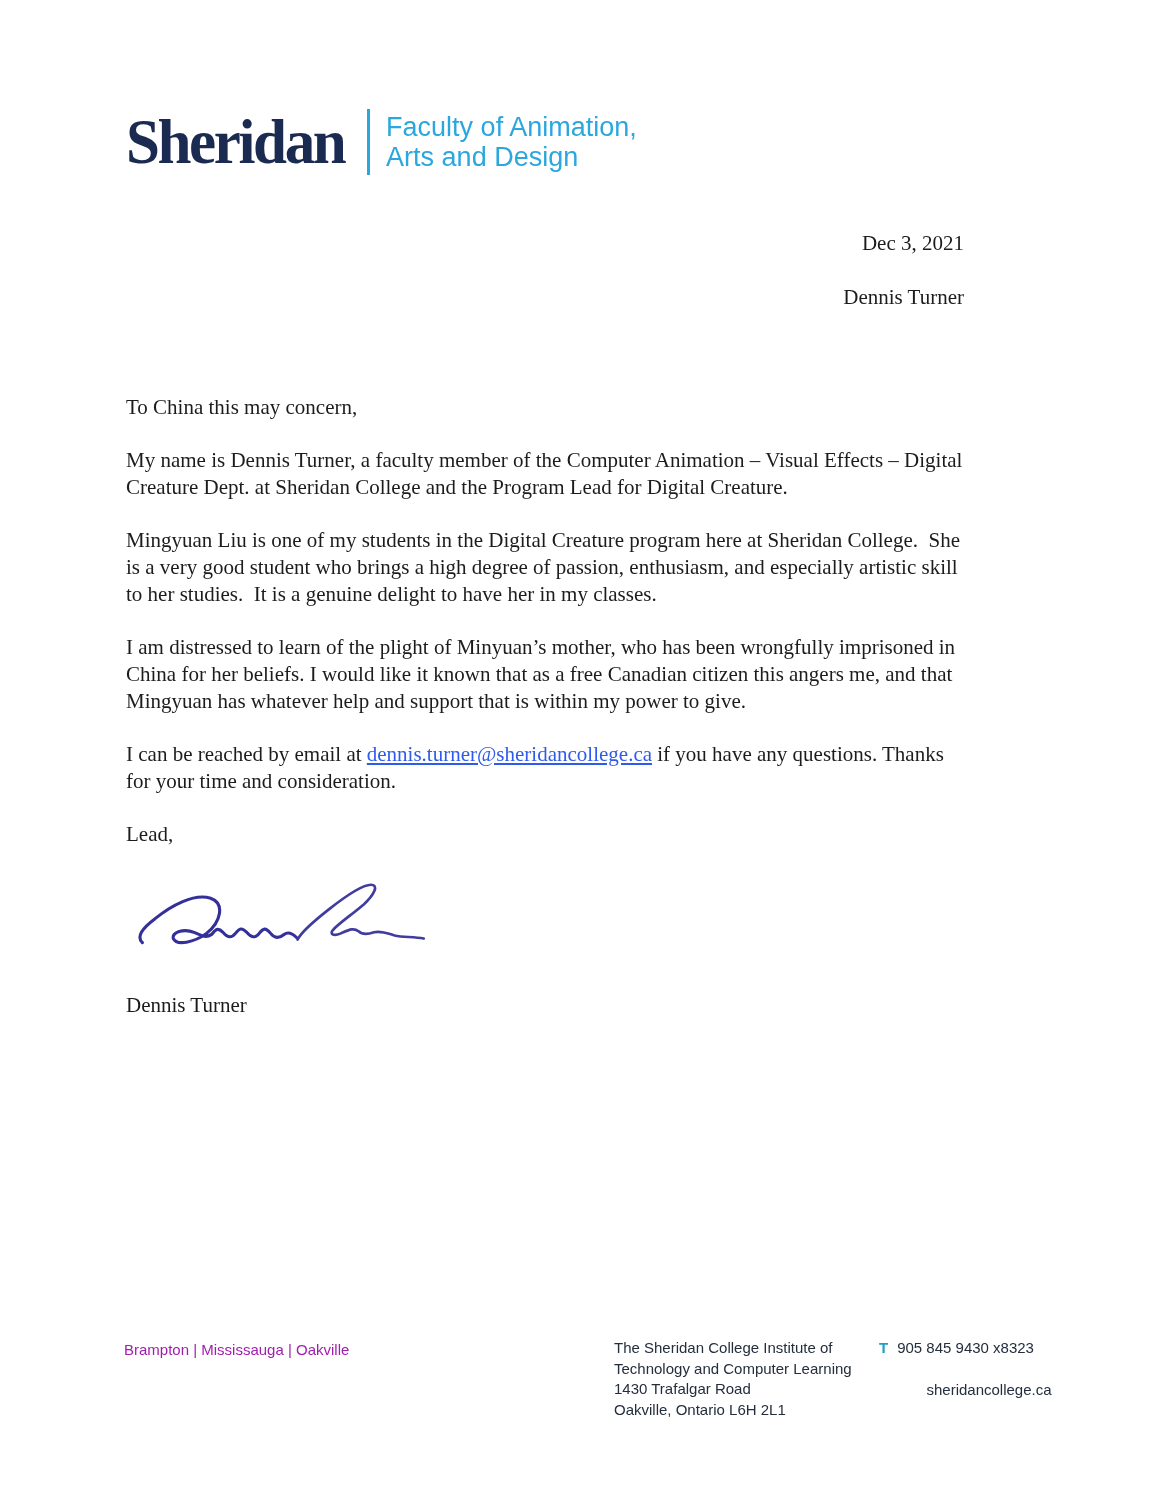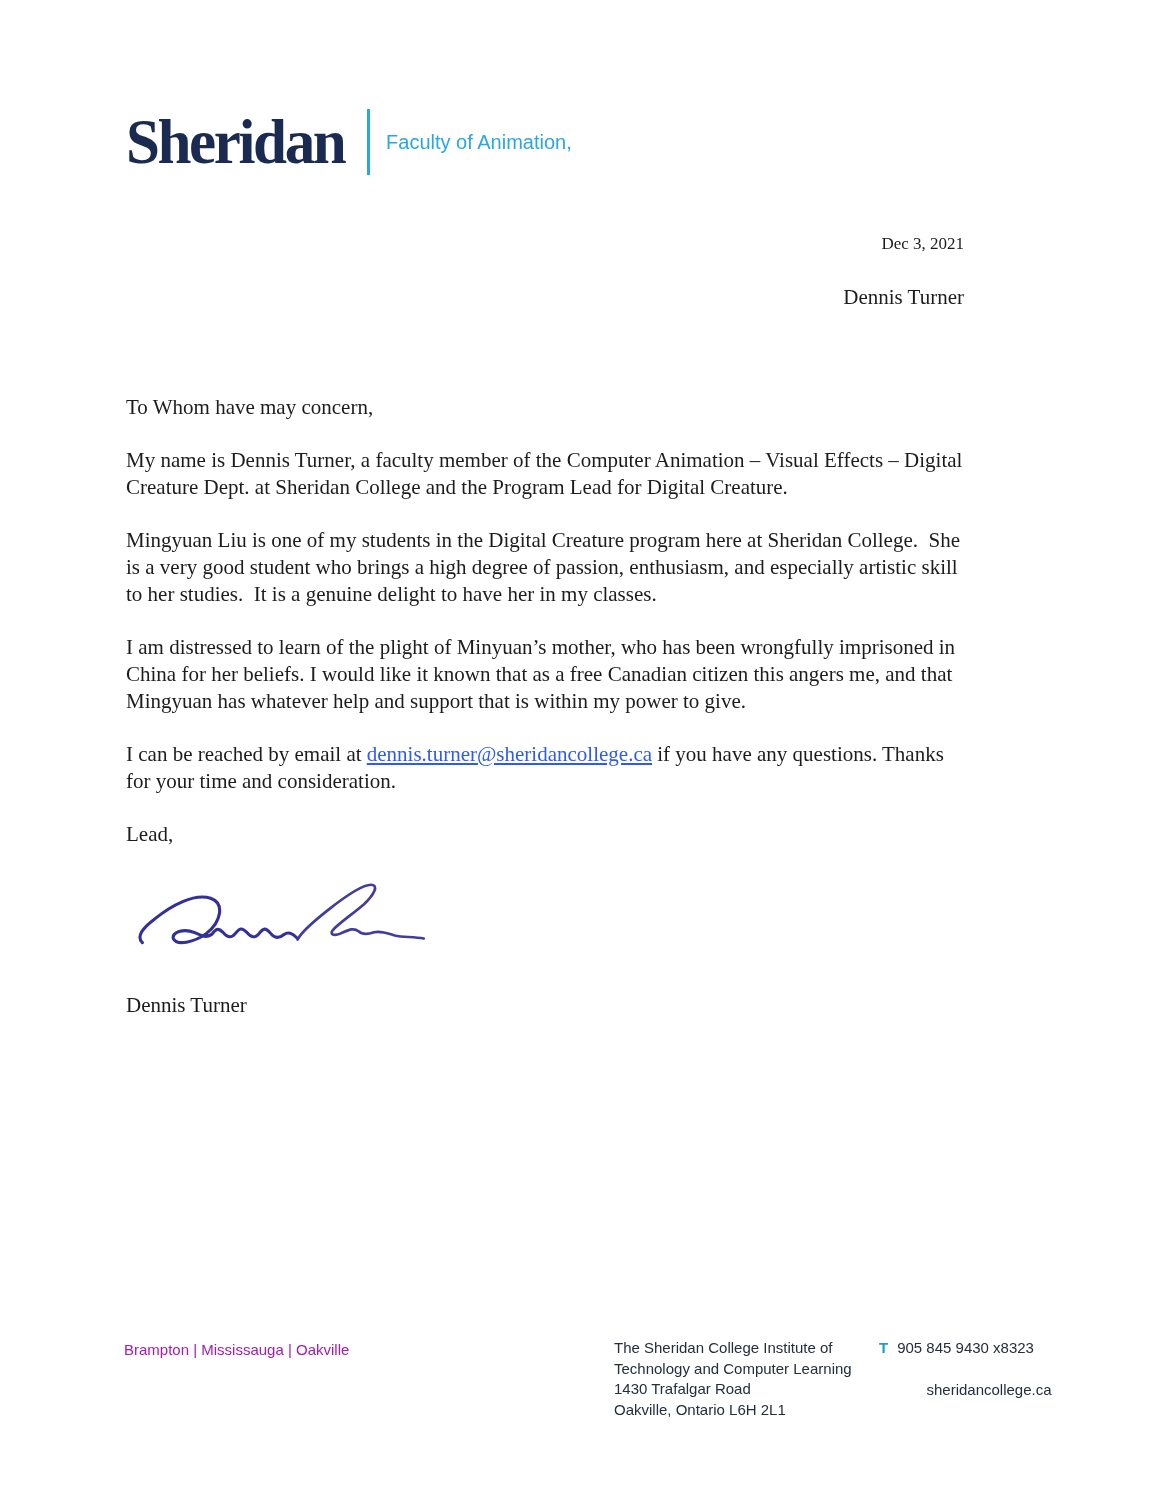--- a/index.html
+++ b/index.html
@@ -36,30 +36,30 @@
   }
   .logo-divider {
     width: 3px;
     height: 66px;
     background: #2ba7df;
     margin: 0 16px 0 16px;
   }
   .faculty {
     font-family: "Liberation Sans", sans-serif;
     color: #2ba7df;
-    font-size: 20px;
+    font-size: 27px;
     line-height: 30px;
     font-weight: 400;
   }
 
   
   .date-block {
     margin-top: 46px;
     text-align: right;
-    font-size: 17px;
+    font-size: 21px;
     line-height: 27px;
   }
   .sender-block {
     margin-top: 27px;
     text-align: right;
     font-size: 21px;
     line-height: 26.5px;
   }
   .salutation { margin-top: 83px; }
   .para {
@@ -127,30 +127,31 @@
 <body>
 
 <div class="page">
   <div class="content">
 
     <div class="logo">
       <div class="wordmark">Sheridan</div>
       <div class="logo-divider"></div>
       <div class="faculty">
         <div>Faculty of Animation,</div>
+        <div>Arts and Design</div>
       </div>
     </div>
 
     <div class="date-block">Dec 3, 2021</div>
 
     <div class="sender-block">
       <div>Dennis Turner</div>
     </div>
 
-    <p class="para salutation">To Whom have may concern,</p>
+    <p class="para salutation">To China this may concern,</p>
     <p class="para">My name is Dennis Turner, a faculty member of the Computer Animation – Visual Effects – Digital Creature Dept. at Sheridan College and the Program Lead for Digital Creature.</p>
     <p class="para">Mingyuan Liu is one of my students in the Digital Creature program here at Sheridan College.  She is a very good student who brings a high degree of passion, enthusiasm, and especially artistic skill to her studies.  It is a genuine delight to have her in my classes.</p>
     <p class="para">I am distressed to learn of the plight of Minyuan’s mother, who has been wrongfully imprisoned in China for her beliefs. I would like it known that as a free Canadian citizen this angers me, and that Mingyuan has whatever help and support that is within my power to give.</p>
     <p class="para"><span>I can be reached by email at </span><a class="email-link" href="#">dennis.turner@sheridancollege.ca</a><span> if you have any questions. Thanks for your time and consideration.</span></p>
 
     <p class="para closing">Lead,</p>
 
     <div class="signature-wrap">
       <svg width="300" height="96" viewBox="0 0 290 92" fill="none" xmlns="http://www.w3.org/2000/svg">
         <path d="M10,66 C4,60 10,52 22,43 C38,30 60,18 76,23 C90,28 86,46 72,57 C60,66 43,69 40,62 C38,56 50,52 60,56 C67,59 71,62 77,58 C81,53 83,51 88,56 C92,61 96,62 100,57 C104,52 106,51 111,56 C115,61 119,62 123,57 C127,52 129,51 134,57 C138,62 142,62 147,58 C151,55 155,57 159,61" stroke="#34309a" stroke-width="3" stroke-linecap="round" stroke-linejoin="round"></path>

